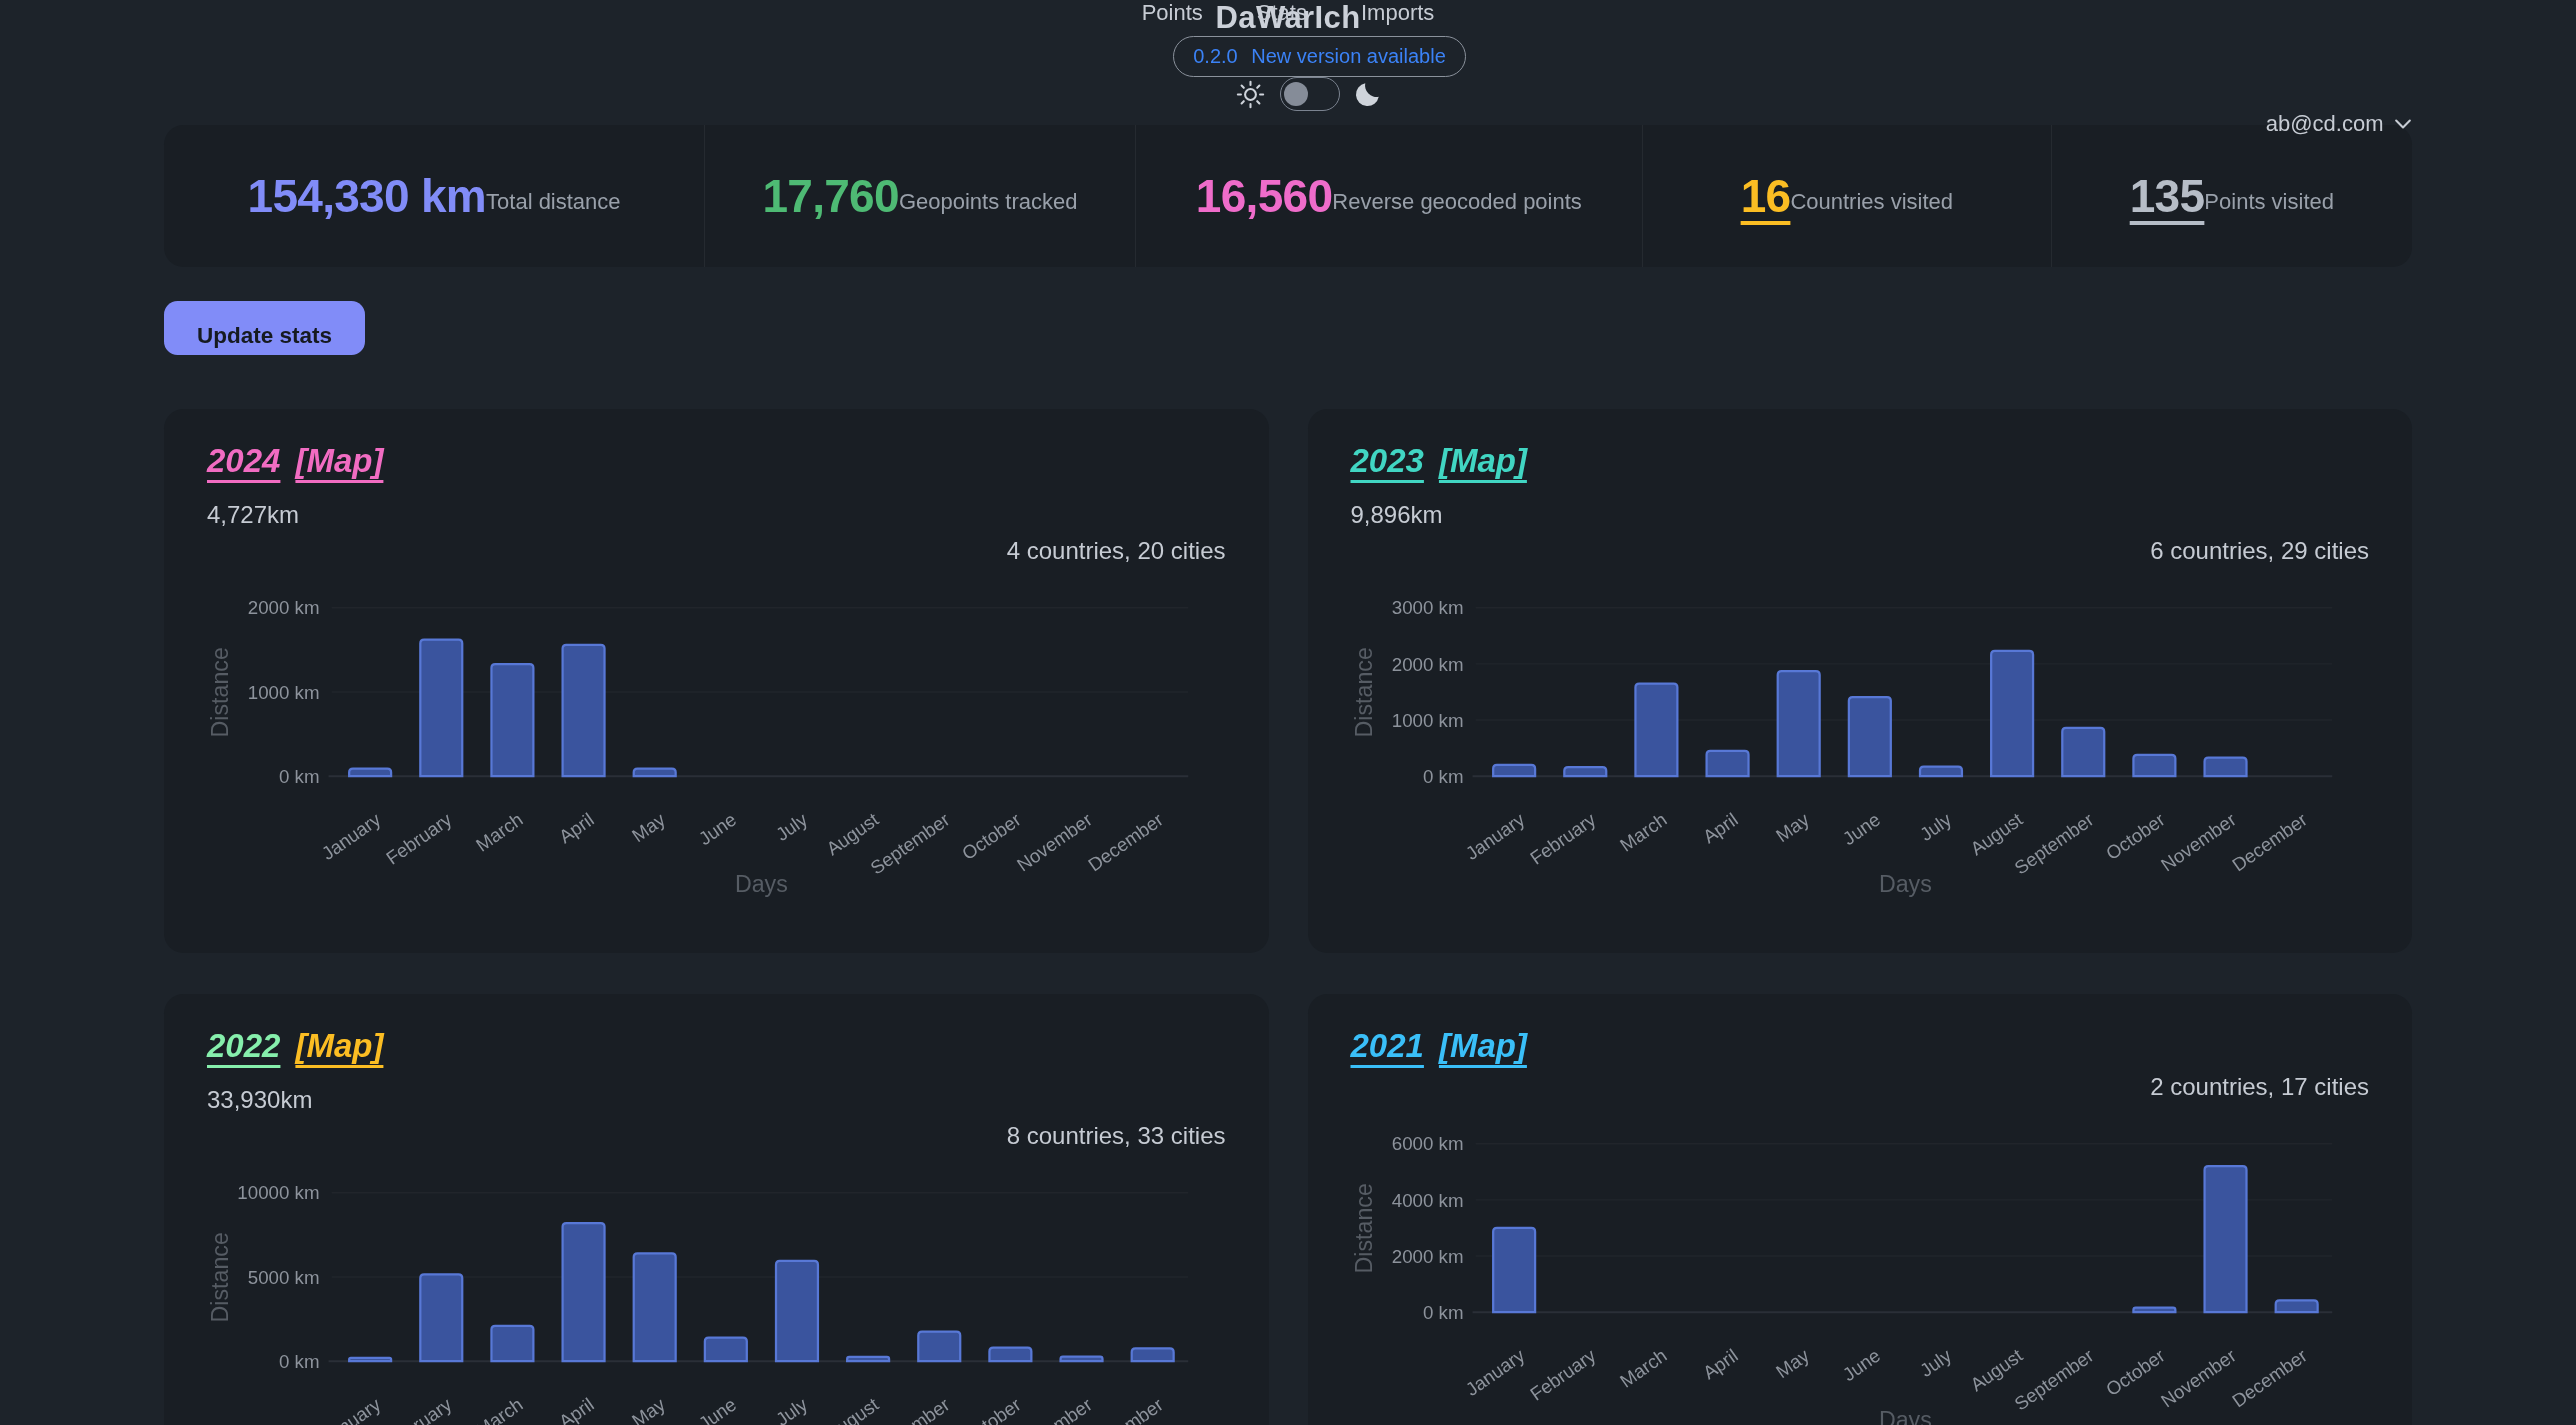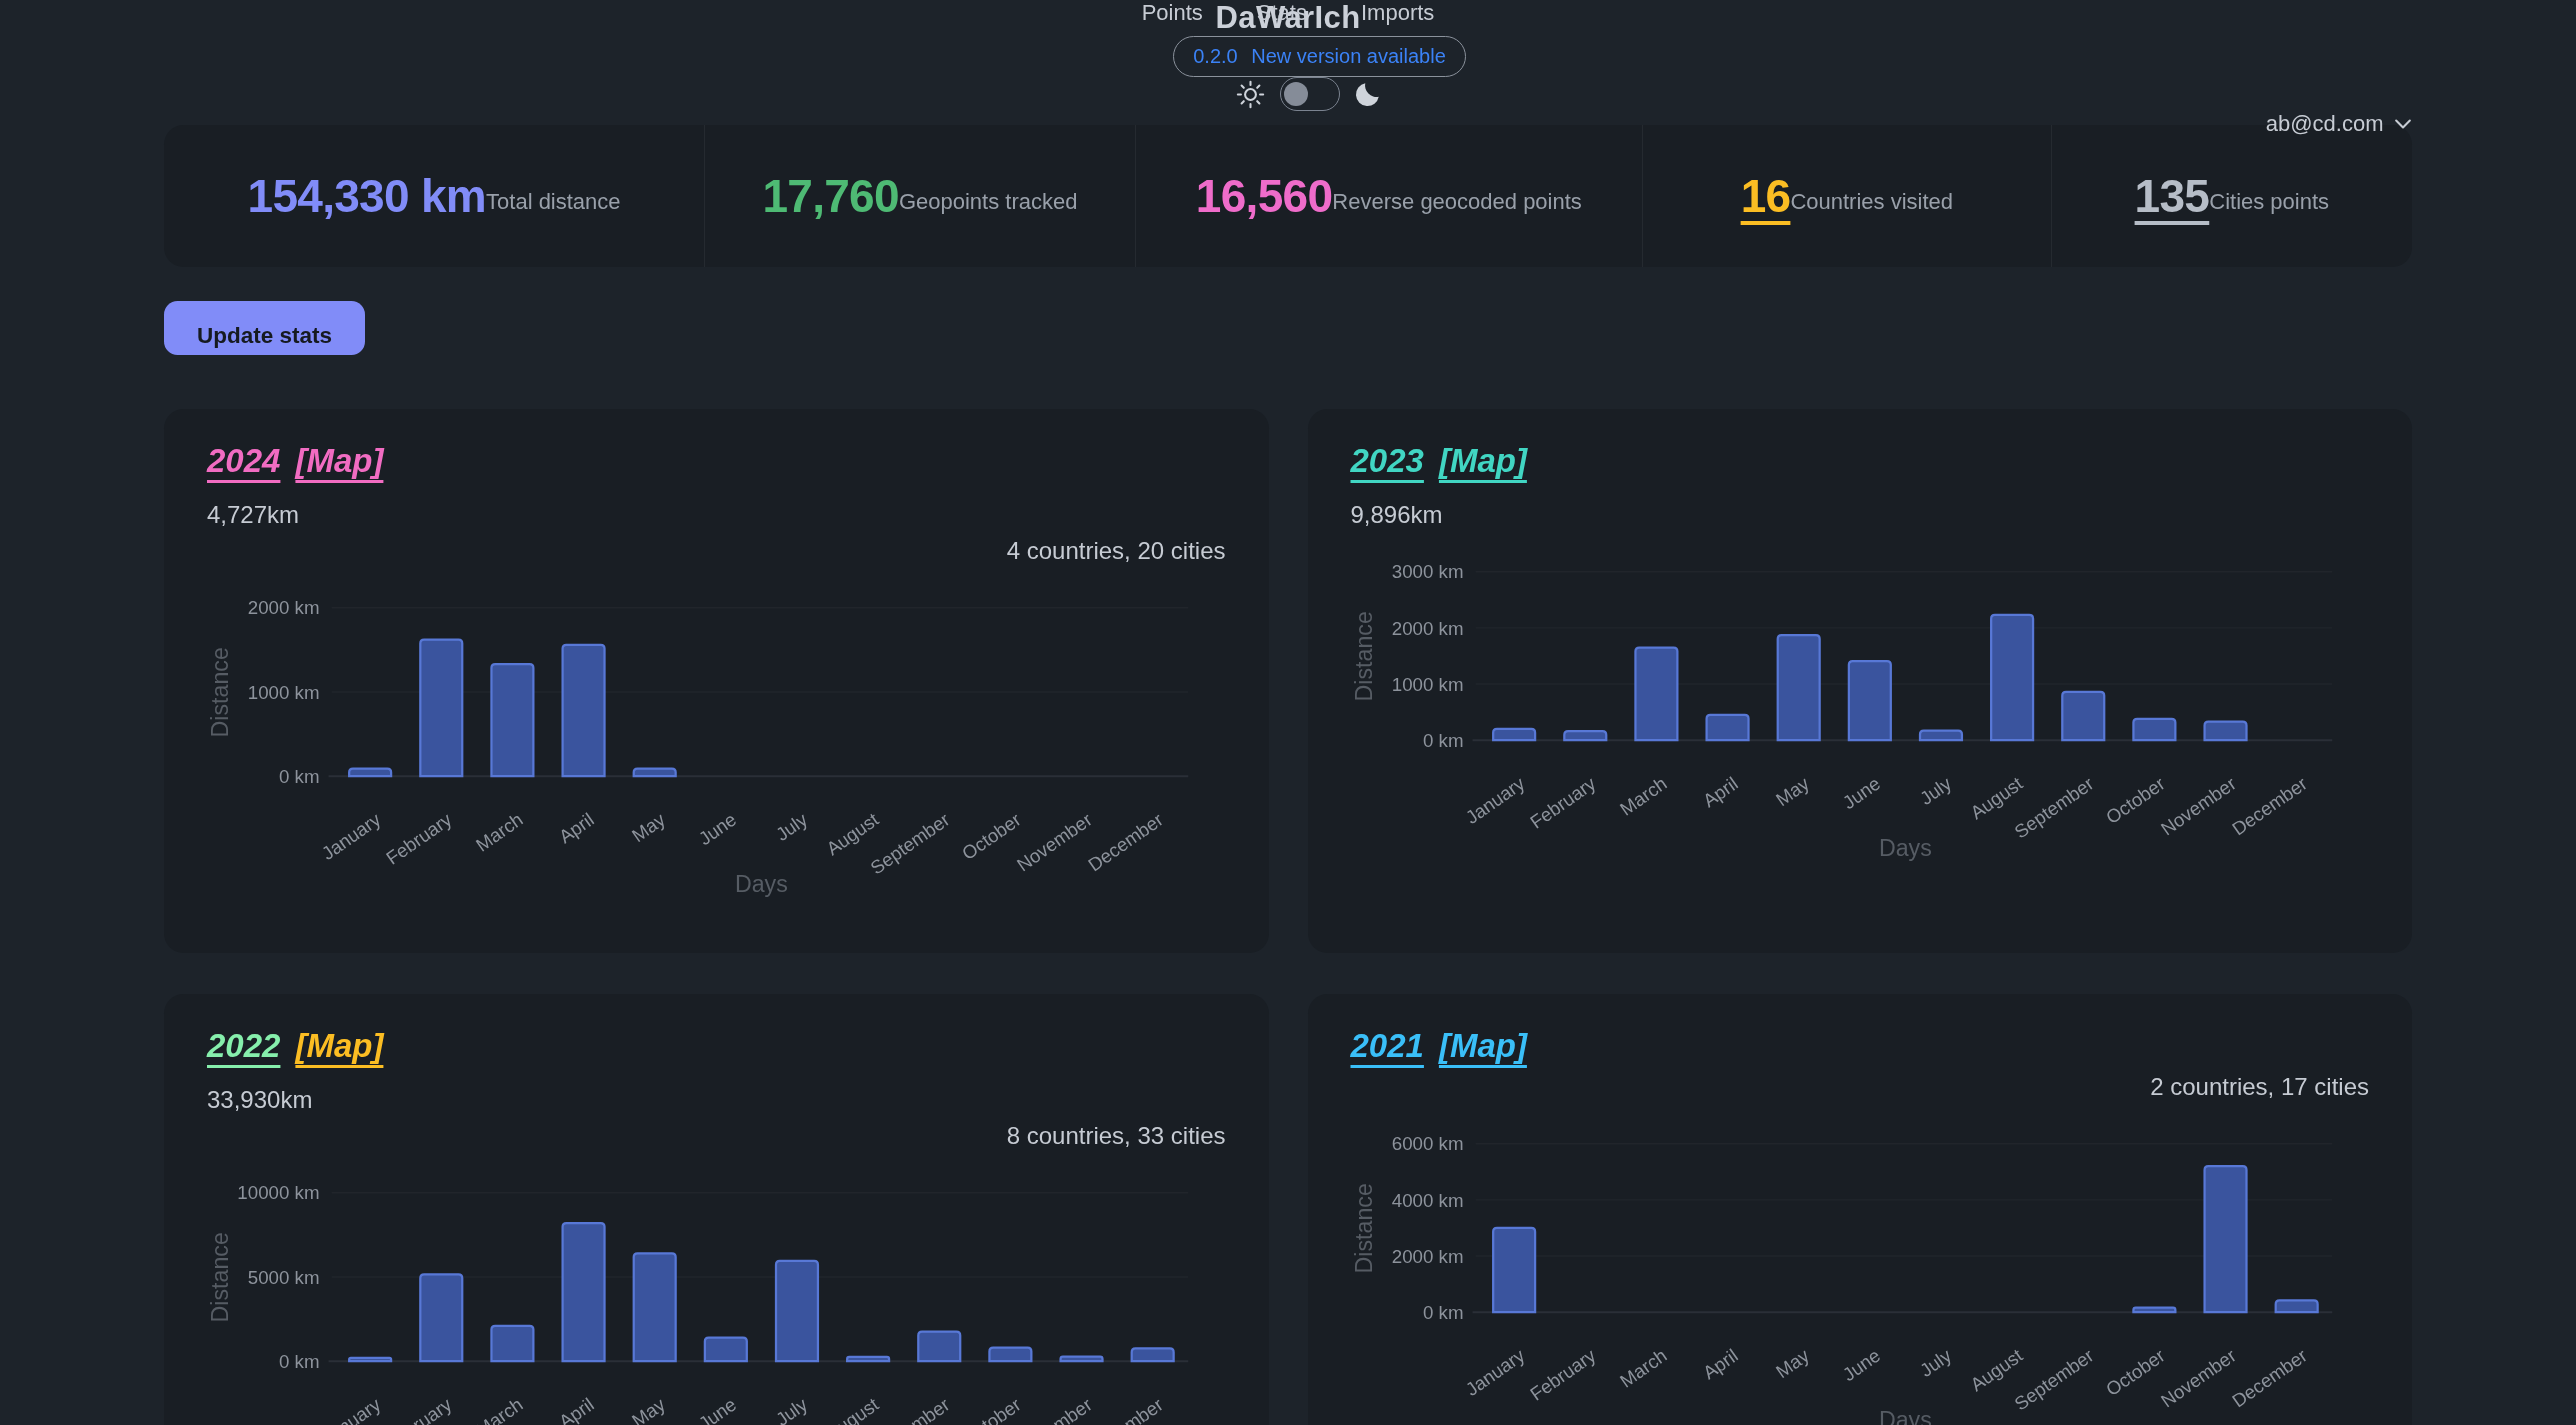--- a/index.html
+++ b/index.html
@@ -136,21 +136,21 @@
     <div class="stat">
       <span class="stat-value" style="color: rgb(239, 108, 202);">16,560</span>
       <span class="stat-label">Reverse geocoded points</span>
     </div>
     <div class="stat">
       <a class="stat-value" style="color: rgb(251, 189, 35);">16</a>
       <span class="stat-label">Countries visited</span>
     </div>
     <div class="stat">
       <a class="stat-value" style="color: rgb(182, 189, 199);">135</a>
-      <span class="stat-label">Cities points</span>
+      <span class="stat-label">Points visited</span>
     </div>
   </section>
 
   <button class="update-btn">Update stats</button>
 
   <div class="cards">
 
     <section class="card">
       <div class="card-head">
         <a class="accent" style="color: rgb(241, 108, 194);">2024</a>
@@ -186,20 +186,21 @@
           <text x="740" y="412" text-anchor="middle" class="axis-title">Days</text>
         </svg>
     </section>
 
     <section class="card">
       <div class="card-head">
         <a class="accent" style="color: rgb(65, 214, 195);">2023</a>
         <a class="accent" style="color: rgb(65, 214, 195);">[Map]</a>
       </div>
       <div class="km">9,896km</div>
+      <div class="countries">6 countries, 29 cities</div>
       <svg class="chart" viewBox="0 0 1316 430">
           <text x="150" y="267" text-anchor="end" class="tick">0 km</text>
           <line x1="166" y1="183" x2="1310" y2="183" stroke="rgba(255,255,255,0.035)" stroke-width="2"></line>
           <text x="150" y="192" text-anchor="end" class="tick">1000 km</text>
           <line x1="166" y1="108" x2="1310" y2="108" stroke="rgba(255,255,255,0.035)" stroke-width="2"></line>
           <text x="150" y="117" text-anchor="end" class="tick">2000 km</text>
           <line x1="166" y1="33" x2="1310" y2="33" stroke="rgba(255,255,255,0.035)" stroke-width="2"></line>
           <text x="150" y="42" text-anchor="end" class="tick">3000 km</text>
           <line x1="162" y1="258" x2="1310" y2="258" stroke="#2a2f37" stroke-width="2.5"></line>
           <path d="M189.5,258 L189.5,248 Q189.5,243 194.5,243 L240.5,243 Q245.5,243 245.5,248 L245.5,258 Z" fill="#3a549e" stroke="#5878d6" stroke-width="3"></path>

